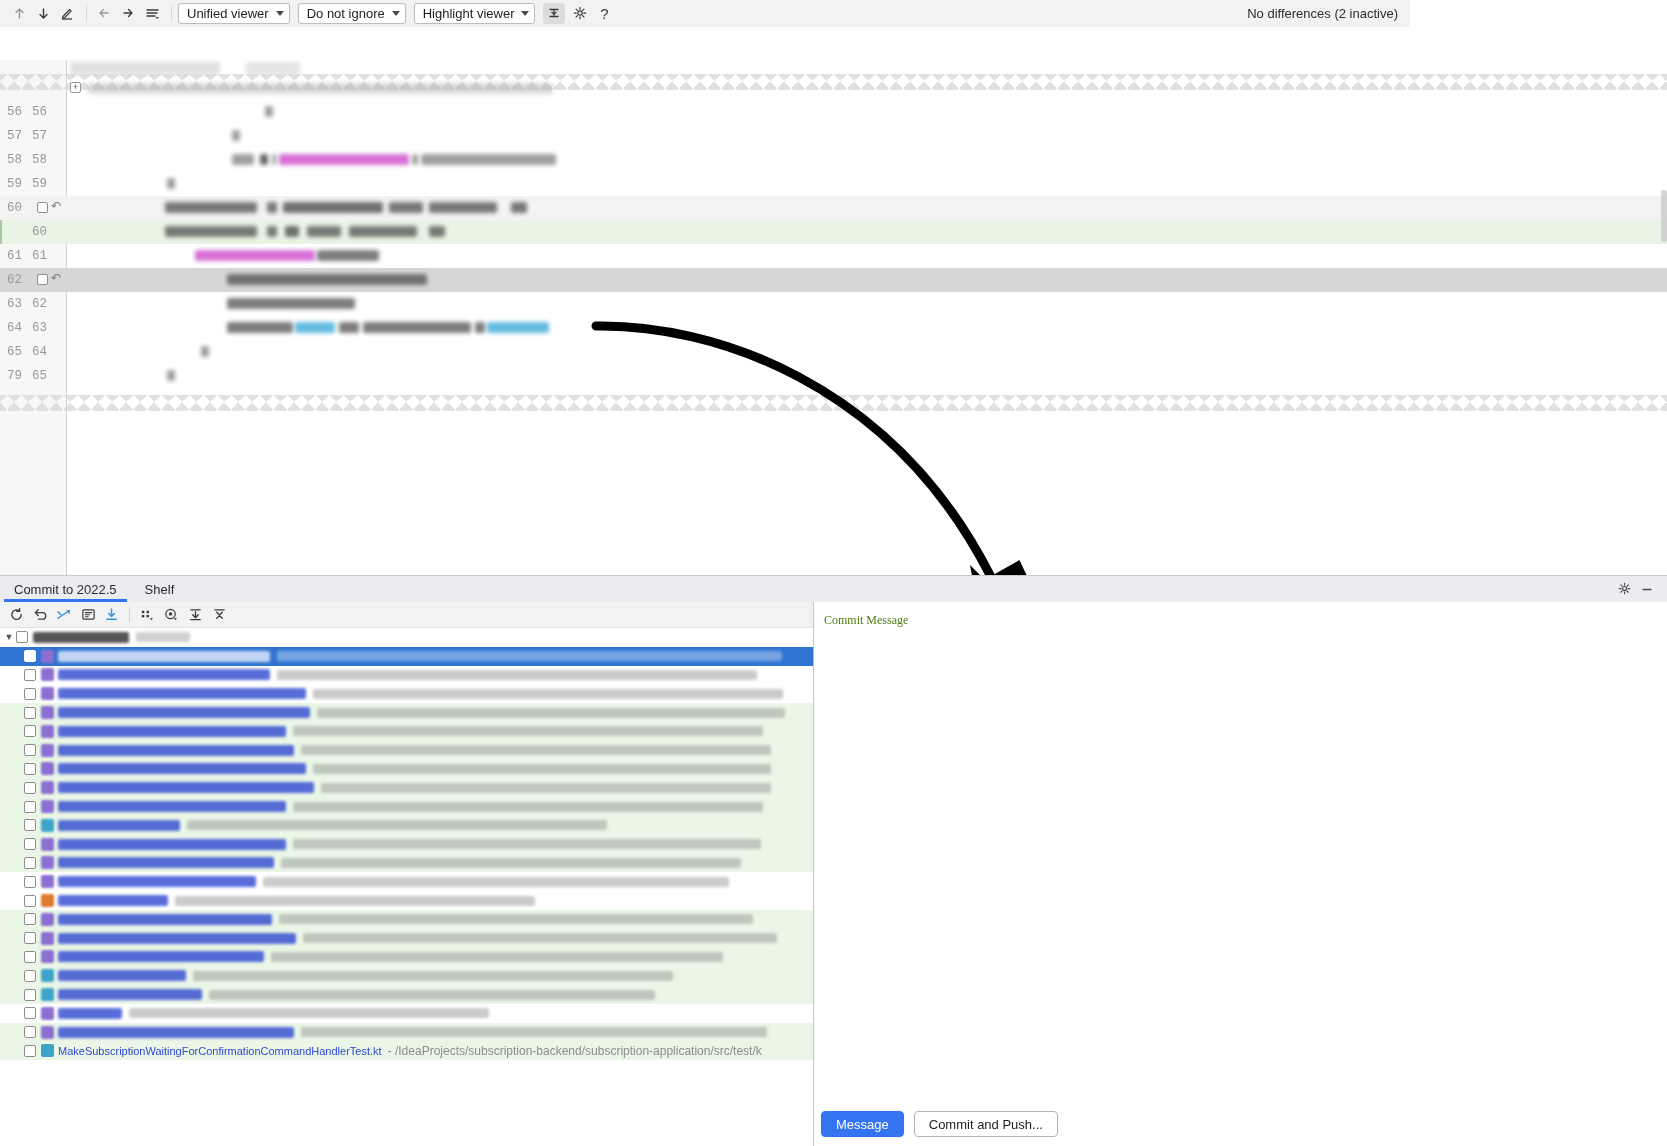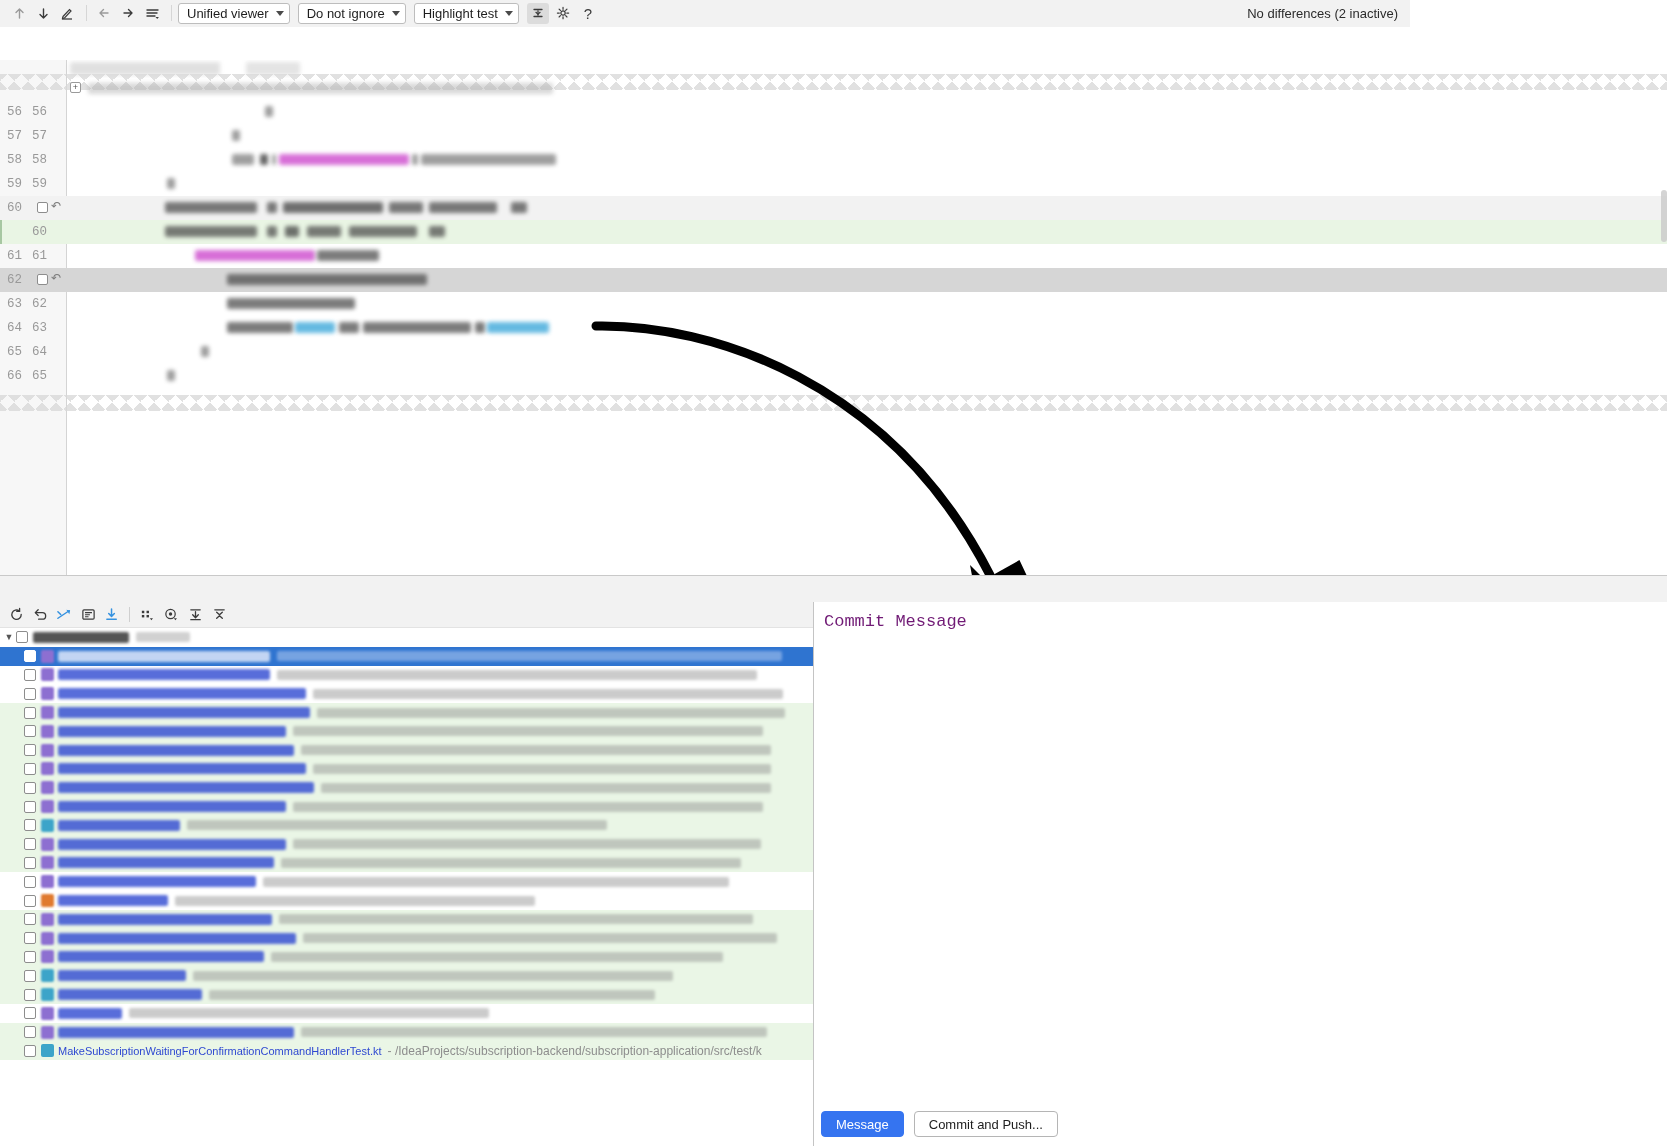--- a/index.html
+++ b/index.html
@@ -228,22 +228,22 @@
   
   .msg-pane {
     position: absolute; left: 814px; top: 26px; right: 0; height: 545px;
     background: #ffffff;
   }
   .msg-input {
     position: absolute; left: 0; top: 0; right: 0; bottom: 46px;
     background: #fff; border: none; padding: 10px 0 0 10px;
   }
   .msg-placeholder {
-    font-family: Liberation Mono, monospace;
-    font-size: 17px; color: #701a75;
+    font-family: Liberation Serif, serif;
+    font-size: 12px; color: #4d7c0f;
   }
   .msg-buttons {
     position: absolute; left: 0; right: 0; bottom: 0; height: 46px;
     display: flex; align-items: center; padding-left: 7px; gap: 10px;
   }
   .btn {
     height: 26px; padding: 0 14px; border-radius: 4px;
     font-size: 13px; display: inline-flex; align-items: center;
     border: 1px solid #b5b5b5; background: #fff; color: #1d1d1d;
     white-space: nowrap;
@@ -298,21 +298,21 @@
 
     <span class="tb-combo">
       <span>Unified viewer</span>
       <span class="caret"></span>
     </span>
     <span class="tb-combo">
       <span>Do not ignore</span>
       <span class="caret"></span>
     </span>
     <span class="tb-combo">
-      <span>Highlight test</span>
+      <span>Highlight viewer</span>
       <span class="caret"></span>
     </span>
 
     <span class="tb-toggle">
       <svg width="14" height="14" viewBox="0 0 14 14">
           <path d="M3 3.5 H11 M3 10.5 H11 M7 5 L7 7 M7 9 L7 7" stroke="#3b3b3b" stroke-width="1.3" stroke-linecap="round"></path>
           <path d="M4.6 6 L7 8.2 L9.4 6" fill="none" stroke="#3b3b3b" stroke-width="1.2"></path>
         </svg>
     </span>
     <span class="tb-icon">
@@ -414,39 +414,60 @@
           <span class="codeblur" style="left: 363px; width: 108px; top: 6px; background: rgb(74, 74, 74);"></span>
           <span class="codeblur" style="left: 475px; width: 10px; top: 6px; background: rgb(74, 74, 74);"></span>
           <span class="codeblur" style="left: 487px; width: 62px; top: 6px; background: rgb(42, 159, 214);"></span>
         </div>
         <div class="drow" style="top: 280px;">
           <span class="ln-old">65</span>
           <span class="ln-new">64</span>
           <span class="codeblur" style="left: 201px; width: 8px; top: 6px; background: rgb(122, 122, 122);"></span>
         </div>
         <div class="drow" style="top: 304px;">
-          <span class="ln-old">66</span>
+          <span class="ln-old">79</span>
           <span class="ln-new">65</span>
           <span class="codeblur" style="left: 167px; width: 8px; top: 6px; background: rgb(122, 122, 122);"></span>
         </div>
       </div>
 
     <div class="zigzag zig-bot"></div>
 
     <div class="scroll-stub" style="top:130px;"></div>
   </div>
 
   <svg class="arrow-svg" width="470" height="330" viewBox="0 0 470 330">
     <path d="M6 16 C 120 14, 300 70, 400 265" stroke="#000" stroke-width="9" fill="none" stroke-linecap="round"></path>
     <path d="M455 275 L392 290 L419 248 Z" fill="#000" transform="rotate(28 420 270)"></path>
     <path d="M380 255 L437 312 L392 318 Z" fill="#000"></path>
   </svg>
 
   <div class="commit-window">
 
+    <div class="cw-tabs">
+      <div class="cw-tab active">
+        <span>Commit to 2022.5</span>
+      </div>
+      <div class="cw-tab">
+        <span>Shelf</span>
+      </div>
+      <div class="cw-tools">
+        <span class="tb-icon">
+          <svg width="14" height="14" viewBox="0 0 16 16">
+              <circle cx="7.5" cy="7.5" r="2.3" fill="none" stroke="#4a4a4a" stroke-width="1.3"></circle>
+              <path d="M7.5 1.5 v2 M7.5 11.5 v2 M1.5 7.5 h2 M11.5 7.5 h2 M3.3 3.3 l1.4 1.4 M10.3 10.3 l1.4 1.4 M11.7 3.3 l-1.4 1.4 M4.7 10.3 l-1.4 1.4" stroke="#4a4a4a" stroke-width="1.3" stroke-linecap="round"></path>
+            </svg>
+        </span>
+        <span class="tb-icon">
+          <svg width="14" height="14" viewBox="0 0 14 14">
+              <path d="M3 7.5 H11" stroke="#4a4a4a" stroke-width="1.4" stroke-linecap="round"></path>
+            </svg>
+        </span>
+      </div>
+    </div>
 
     <div class="changes-pane">
 
       <div class="changes-toolbar">
         <span class="ct-icon">
           <svg width="15" height="15" viewBox="0 0 16 16">
               <path d="M13 8 A5 5 0 1 1 11 4.2" fill="none" stroke="#3b3b3b" stroke-width="1.4" stroke-linecap="round"></path>
               <path d="M11.3 1.5 L11.3 4.6 L8.2 4.6" fill="none" stroke="#3b3b3b" stroke-width="1.4" stroke-linecap="round"></path>
             </svg>
         </span>

